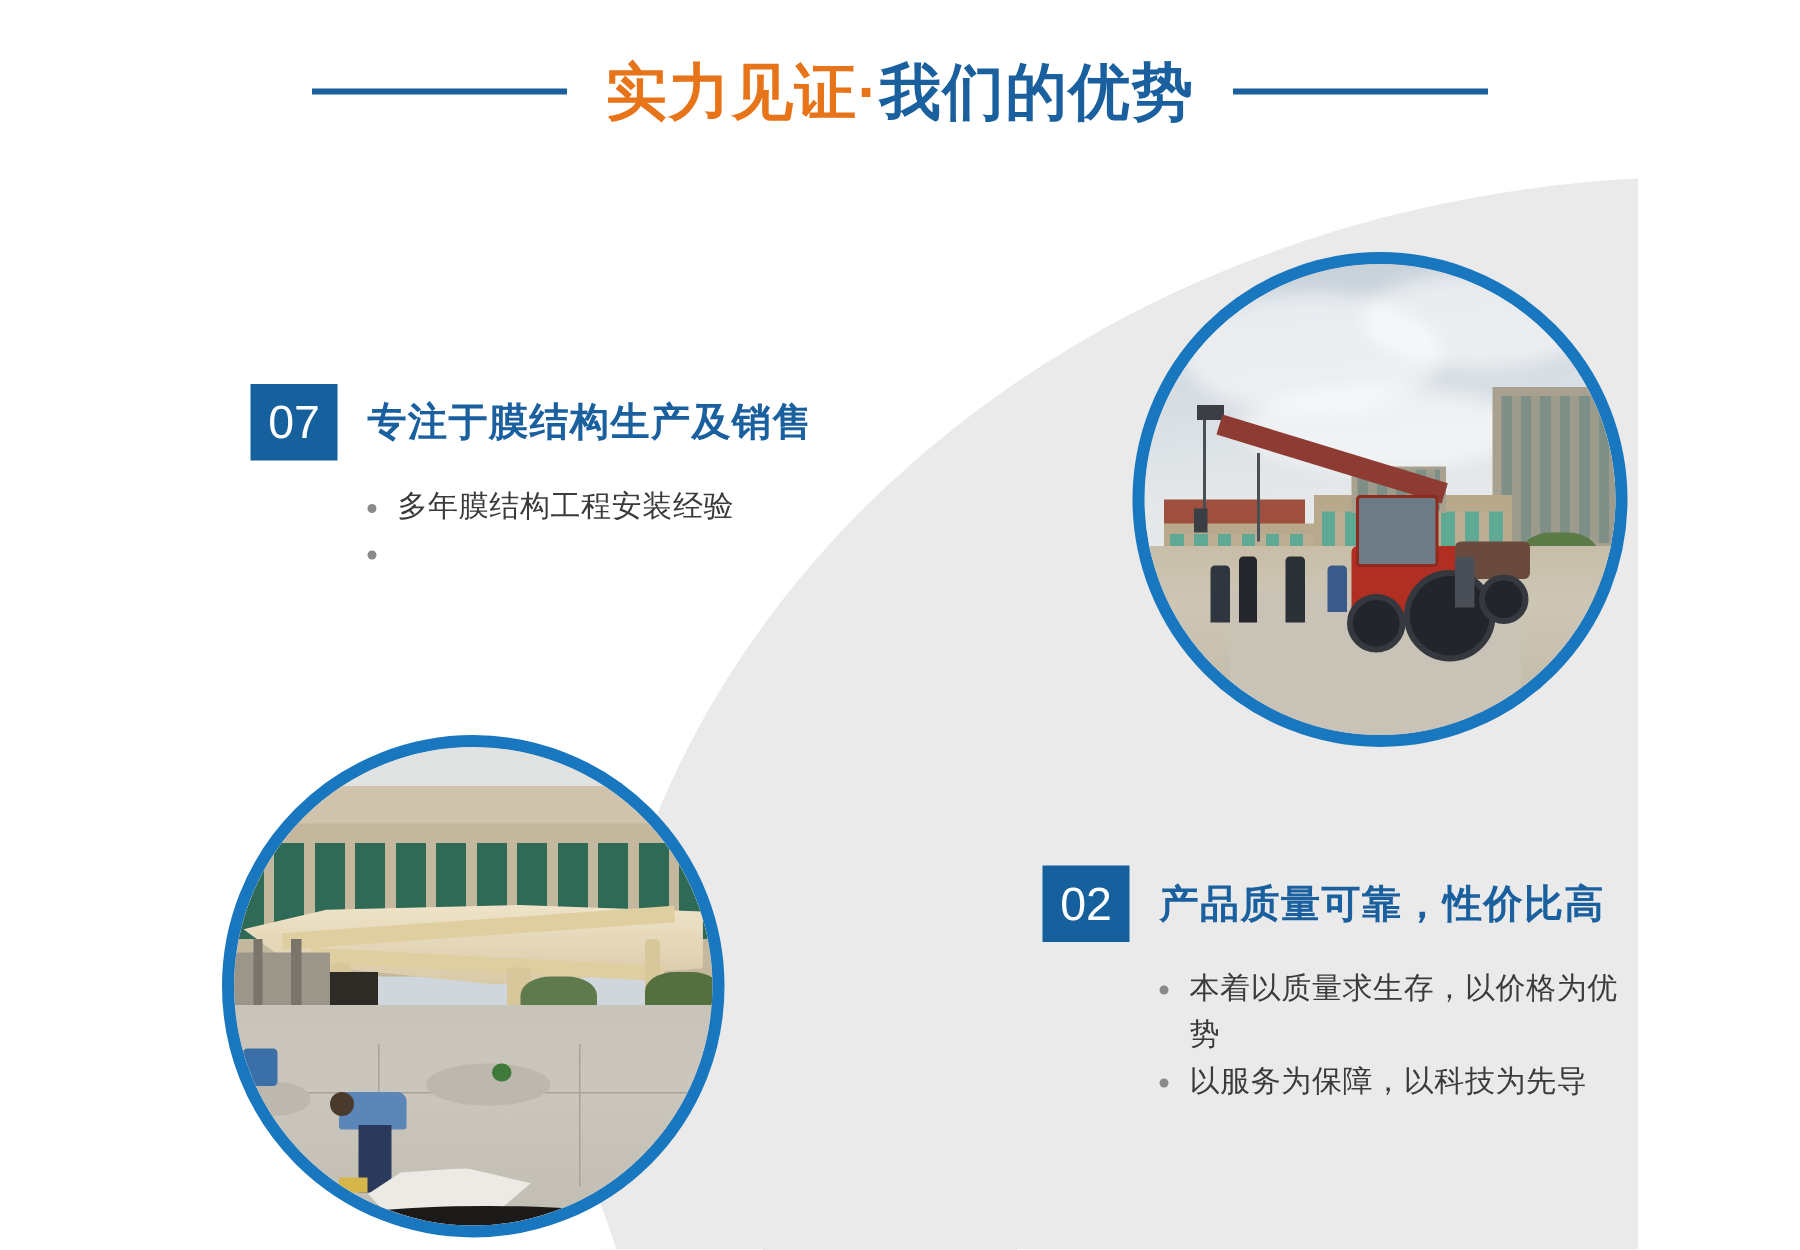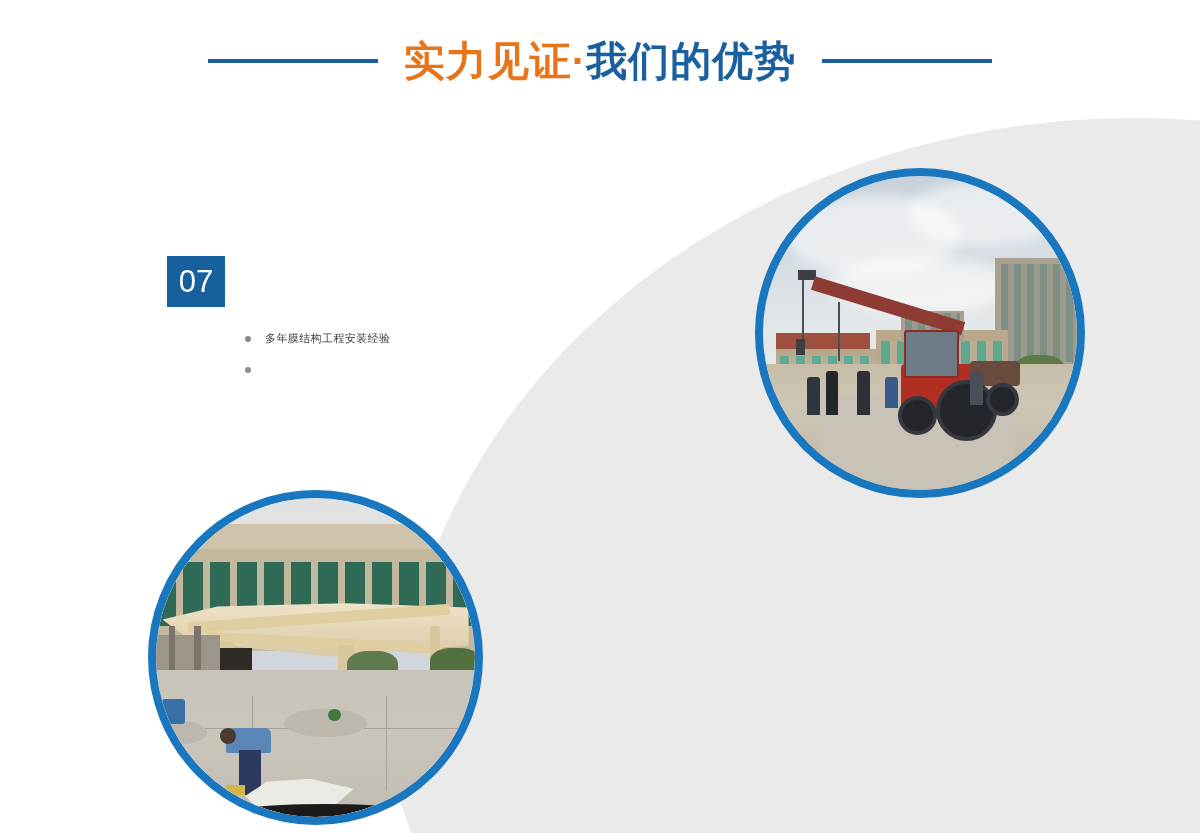--- a/index.html
+++ b/index.html
@@ -6,21 +6,21 @@
     margin: 0;
     padding: 0;
     background: #ffffff;
   }
   body {
     font-family: "Liberation Sans", "DejaVu Sans", sans-serif;
   }
 
   .page {
     position: relative;
-    width: 1200px;
+    width: 1092px;
     height: 833px;
     background: #ffffff;
     overflow: hidden;
   }
 
   
   .bg-blob-clip {
     position: absolute;
     left: 0;
     top: 0;
@@ -106,21 +106,21 @@
     white-space: nowrap;
   }
   .bullets {
     margin-top: 18px;
     list-style: none;
     padding: 0;
   }
   .bullets li {
     position: relative;
     padding-left: 20px;
-    font-size: 11px;
+    font-size: 20px;
     color: #3b3b3b;
     line-height: 31px;
     letter-spacing: 0.4px;
   }
   .bullets li .dot {
     position: absolute;
     left: 0;
     top: 13px;
     width: 6px;
     height: 6px;
@@ -277,27 +277,38 @@
     <div class="rule"></div>
     <div class="title">
       <span class="t-orange">实力见证·</span><span class="t-blue">我们的优势</span>
     </div>
     <div class="rule"></div>
   </div>
 
   <div class="feature" id="feature-01">
     <div class="feature-head">
       <div class="num-badge">07</div>
+      <div class="feature-title">专注于膜结构生产及销售</div>
     </div>
     <ul class="bullets">
       <li><span class="dot"></span><span>多年膜结构工程安装经验</span></li>
       <li><span class="dot"></span></li>
     </ul>
   </div>
 
+  <div class="feature" id="feature-02">
+    <div class="feature-head">
+      <div class="num-badge">02</div>
+      <div class="feature-title">产品质量可靠，性价比高</div>
+    </div>
+    <ul class="bullets">
+      <li><span class="dot"></span><span>本着以质量求生存，以价格为优势</span></li>
+      <li><span class="dot"></span><span>以服务为保障，以科技为先导</span></li>
+    </ul>
+  </div>
 
   <div class="photo-circle" id="photo-crane">
     <div class="photo-inner">
       <div class="sky"></div>
       <div class="cloud" style="left:8%;top:6%;width:55%;height:26%;"></div>
       <div class="cloud" style="left:46%;top:2%;width:50%;height:20%;"></div>
       <div class="cloud" style="left:20%;top:26%;width:60%;height:18%;"></div>
 
       <div class="bld-glass" style="left:74%;top:26%;width:30%;height:36%;"></div>
       <div class="roof-red" style="left:4%;top:50%;width:30%;height:7%;"></div>

